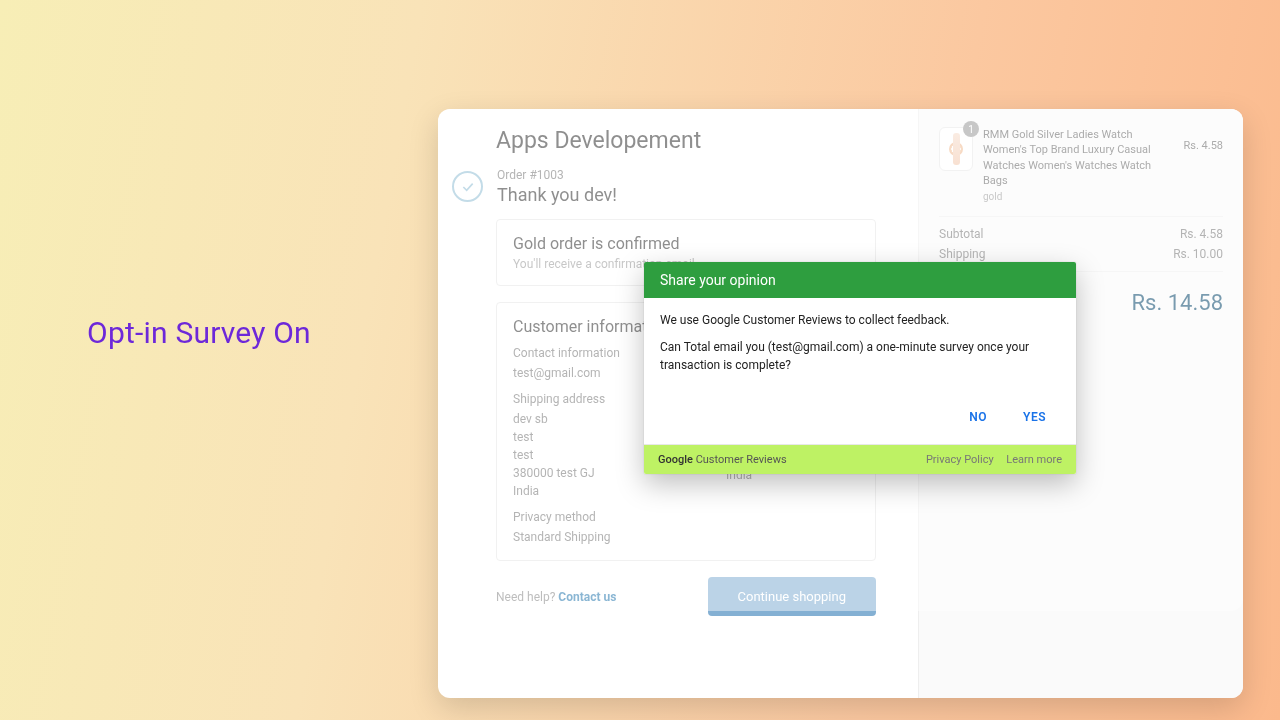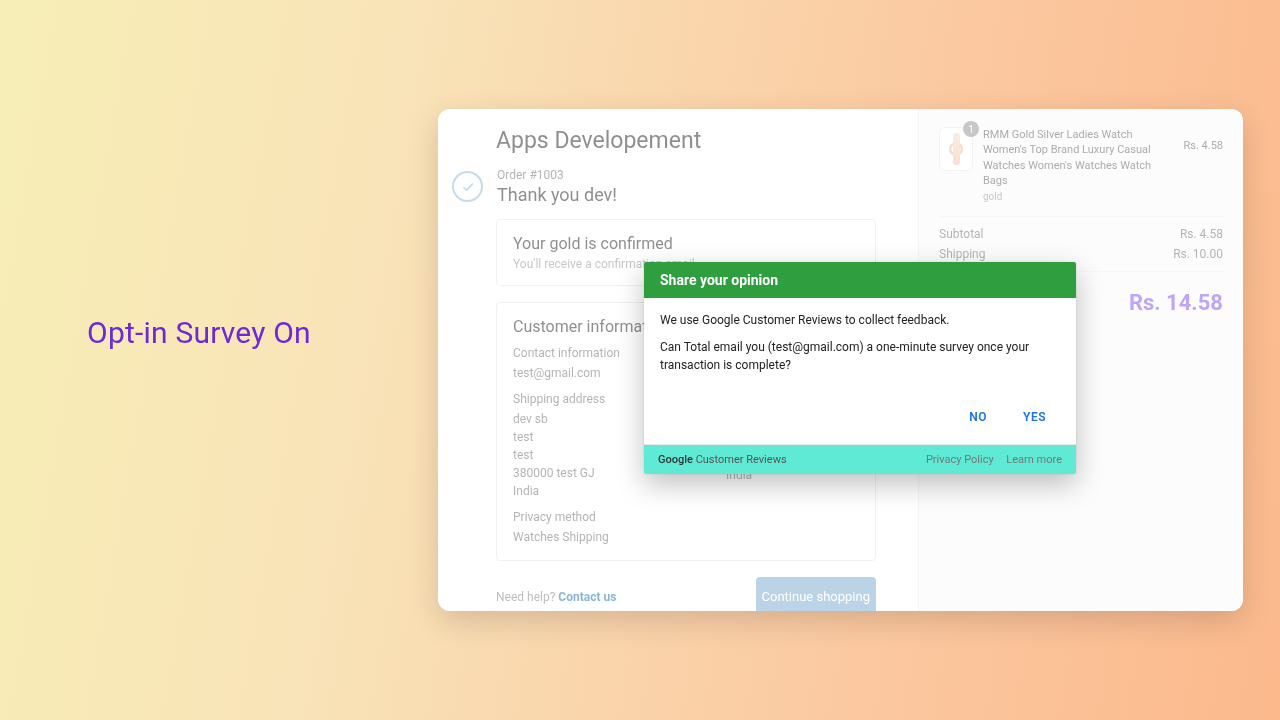--- a/index.html
+++ b/index.html
@@ -4,21 +4,21 @@
 <style>
   * { box-sizing: border-box; margin: 0; padding: 0; font-family: -apple-system, BlinkMacSystemFont, "Segoe UI", Roboto, Arial, sans-serif; }
   body { width: 1280px; height: 720px; overflow: hidden;
          background: linear-gradient(100deg, #f7eeb6 0%, #f9e3b8 30%, #fbc8a0 70%, #fbb98c 100%);
          position: relative; }
   .left-caption { position: absolute; left: 54px; top: 310px; width: 290px; text-align: center;
                   color: #6d28d9; font-weight: 400; line-height: 1.55; letter-spacing: .2px; }
   .left-caption .line1 { font-size: 30px; display: block; margin-bottom: 18px; }
   .left-caption .line2 { font-size: 30px; display: block; }
 
-  .card { position: absolute; left: 438px; top: 109px; width: 805px; height: 502px;
+  .card { position: absolute; left: 438px; top: 109px; width: 805px; height: 589px;
           background: #fff; border-radius: 12px; box-shadow: 0 10px 30px rgba(0,0,0,.15);
           overflow: hidden; }
   .main { position: absolute; left: 0; top: 0; width: 480px; height: 100%;
           padding: 18px 24px 20px 58px; color: #555; }
   .store-title { font-size: 23px; color: #333; font-weight: 400; margin-bottom: 14px; }
   .thanks-row { display: flex; align-items: center; margin-bottom: 14px; }
   .check-circle { width: 31px; height: 31px; border: 2px solid #93bfd5; border-radius: 50%;
                   display: flex; align-items: center; justify-content: center; margin-right: 14px;
                   margin-left: -44px; }
   .check-circle svg { width: 16px; height: 16px; stroke: #93bfd5; stroke-width: 2.5; fill: none; }
@@ -30,57 +30,57 @@
   .panel-sub { color: #9a9a9a; font-size: 12px; }
   .section-h { font-size: 12px; color: #777; margin-top: 10px; margin-bottom: 4px; }
   .section-v, .addr-line { font-size: 12px; color: #777; line-height: 1.5; }
   .two-col { display: flex; gap: 80px; }
   .col { flex: 1 1 0; }
 
   .footer-row { display: flex; align-items: center; justify-content: space-between; width: 380px; margin-top: 10px; }
   .help-text { font-size: 12px; color: #888; }
   .help-text a { color: #2a7ab0; text-decoration: none; font-weight: bold; }
   .continue-btn { background: #84b0d3; color: #fff; border: none; border-radius: 4px;
-                  padding: 12px 6px; font-size: 13px; cursor: pointer; }
+                  padding: 12px 30px; font-size: 13px; cursor: pointer; }
 
   .sidebar { position: absolute; right: 0; top: 0; width: 325px; height: 100%;
              border-left: 1px solid #eee; background: #fafafa; padding: 18px 20px; color: #555; }
   .item-row { display: flex; align-items: flex-start; gap: 10px; margin-bottom: 14px; }
   .thumb { width: 34px; height: 44px; border: 1px solid #e8e8e8; border-radius: 6px; background: #fff;
            position: relative; display:flex; align-items:center; justify-content:center; }
   .thumb .watch-face { width: 14px; height: 14px; border-radius: 50%;
                        background: radial-gradient(#fff 45%, #f3c7a5 48%, #f0bb92 60%); }
   .thumb .watch-band { width: 7px; height: 32px; background: linear-gradient(#f6dccb, #f3c8ad);
                        border-radius: 3px; position: absolute; }
   .qty-badge { position:absolute; right:-7px; top:-7px; width:16px; height:16px; border-radius:50%;
                background:#9a9a9a; color:#fff; font-size:10px; display:flex; align-items:center; justify-content:center; }
   .item-name { font-size: 11px; color: #666; line-height: 1.4; flex: 1; }
   .item-variant { font-size: 10px; color: #9a9a9a; margin-top: 2px; }
   .item-price { font-size: 11px; color: #666; white-space: nowrap; margin-top: 12px; }
   .totals { border-top: 1px solid #eee; padding-top: 10px; }
   .total-line { display:flex; justify-content:space-between; font-size:12px; color:#777; margin-bottom:6px; }
   .grand { border-top: 1px solid #eee; margin-top: 10px; padding-top: 18px;
            display:flex; justify-content:space-between; align-items:baseline; }
   .grand .label { font-size: 13px; color:#555; }
-  .grand .amt { font-size: 22px; color:#8b5cf6;font-weight:bold; }
+  .grand .amt { font-size: 22px; color:#0c4a6e; }
 
   .scrim { position:absolute; left:438px; top:109px; width:805px; height:502px;
            background: rgba(255,255,255,0.45); border-radius:12px; pointer-events:none; }
 
   .popup { position: absolute; left: 644px; top: 262px; width: 432px;
            background: #fff; border-radius: 2px; box-shadow: 0 10px 28px rgba(0,0,0,.25), 0 0 0 1px rgba(0,0,0,.03);
            overflow: hidden; }
-  .popup-header { background: #2e9e3f; color:#fff; font-size:14px; font-weight:700;
+  .popup-header { background: #2e9e3f; color:#fff; font-size:14px; font-weight:400;
                   padding: 10px 16px; }
   .popup-body { padding: 14px 16px; color:#222; font-size:12px; line-height:1.45; }
   .popup-body p { margin-bottom: 10px; }
   .popup-actions { padding: 4px 14px 12px; text-align: right; }
   .popup-actions button { background:none; border:none; color:#1a73e8; font-weight:600;
                            font-size:12px; letter-spacing:.5px; padding:8px 16px; cursor:pointer; }
-  .popup-footer { background:#5eead4; display:flex; justify-content:space-between; align-items:center;
+  .popup-footer { background:#bef264; display:flex; justify-content:space-between; align-items:center;
                   padding: 8px 14px; font-size:11px; border-top:1px solid #e8e8e8; }
   .gcr { color:#555; }
   .gcr .bold { font-weight:500; color:#333; }
   .popup-footer .links a { color:#777; text-decoration:none; margin-left:10px; }
 </style>
 </head>
 <body>
 
 <div class="left-caption">
   <span class="line1">Opt-in Survey On</span>
@@ -95,21 +95,21 @@
             <polyline points="5 12 10 17 19 7"></polyline>
           </svg>
       </div>
       <div>
         <div class="order-number">Order #1003</div>
         <div class="thanks-name">Thank you dev!</div>
       </div>
     </div>
 
     <div class="panel">
-      <div class="panel-title">Your gold is confirmed</div>
+      <div class="panel-title">Gold order is confirmed</div>
       <div class="panel-sub">You'll receive a confirmation email</div>
     </div>
 
     <div class="panel">
       <div class="panel-title">Customer information</div>
       <div class="section-h">Contact information</div>
       <div class="section-v">test@gmail.com</div>
 
       <div class="two-col">
         <div class="col">
@@ -120,21 +120,21 @@
           <div class="addr-line">380000 test GJ</div>
           <div class="addr-line">India</div>
         </div>
         <div class="col" style="margin-top:66px;">
           <div class="addr-line">380000 test GJ</div>
           <div class="addr-line">India</div>
         </div>
       </div>
 
       <div class="section-h">Privacy method</div>
-      <div class="section-v">Watches Shipping</div>
+      <div class="section-v">Standard Shipping</div>
     </div>
 
     <div class="footer-row">
       <div class="help-text">
         <span>Need help? </span><a href="#">Contact us</a>
       </div>
       <button class="continue-btn">Continue shopping</button>
     </div>
   </div>
 

